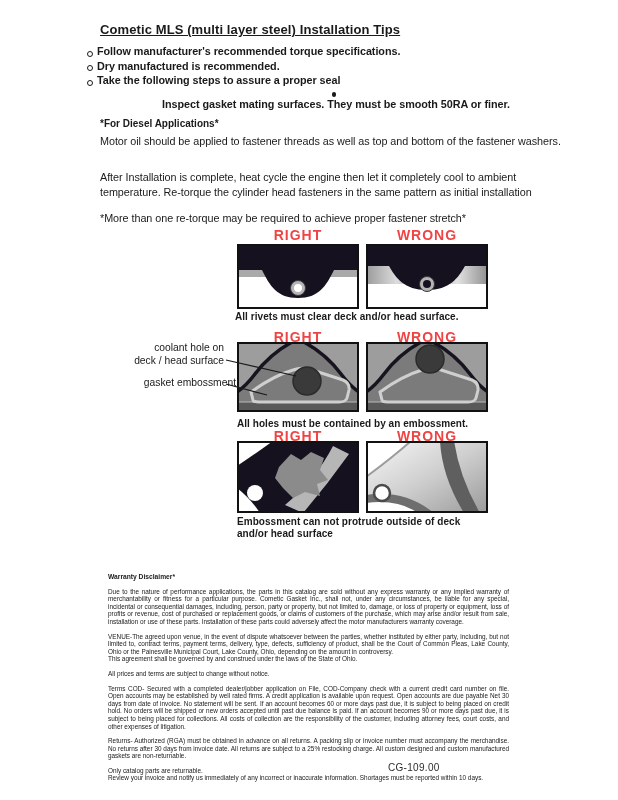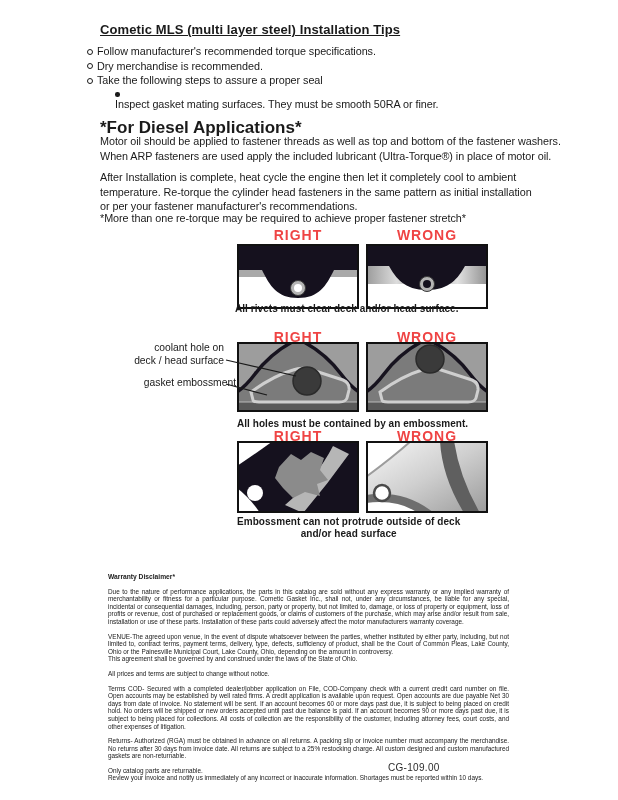--- a/index.html
+++ b/index.html
@@ -1,27 +1,27 @@
 <!DOCTYPE html>
 <html><head>
 <meta charset="utf-8">
 <style>
   html,body{margin:0;padding:0;background:#ffffff;}
   .page{position:relative;width:618px;height:800px;background:#ffffff;overflow:hidden;
         font-family:"Liberation Sans",sans-serif;color:#1a1a1a;}
   .abs{position:absolute;}
   .title{font-size:13px;font-weight:bold;text-decoration:underline;letter-spacing:.1px;}
   .body-txt{font-size:10.8px;line-height:14.6px;letter-spacing:-.05px;}
-  .bullet-row{display:flex;align-items:flex-start;}
+  .bullet-row{display:flex;align-items:center;font-weight:bold;}
   .o-bullet{width:4px;height:4px;border:1.2px solid #1a1a1a;border-radius:50%;
             display:inline-block;margin:4.5px 4px 0 0;flex:none;}
   .f-bullet{width:4.5px;height:4.5px;background:#1a1a1a;border-radius:50%;
             display:inline-block;margin:4.5px 4px 0 0;flex:none;}
   .sub{margin-left:28px;flex-direction:column;}
-  .h2{font-size:17px;font-weight:bold;}
+  .h2{font-size:10px;font-weight:bold;}
   .rw-label{width:122px;text-align:center;font-size:14px;font-weight:600;letter-spacing:1px;color:#ef4444;}
   .caption{font-size:10px;font-weight:700;letter-spacing:.05px;}
   .callout{font-size:10.3px;font-weight:normal;line-height:12.5px;text-align:right;width:130px;}
   .fine{font-size:6.4px;line-height:7.6px;width:401px;text-align:justify;letter-spacing:0;}
   .fine p{margin:0 0 7px 0;}
   .fine p.tight{margin:0;}
   .fine .fine-h{font-weight:bold;font-size:6.7px;margin-bottom:7px;}
   .docnum{font-size:10px;color:#2b2b2b;letter-spacing:.3px;}
   svg{display:block;}
 </style>
@@ -32,43 +32,41 @@
 
   <div class="abs title" style="left:100px;top:22px;">Cometic MLS (multi layer steel) Installation Tips</div>
 
   <div class="abs body-txt" style="left:87px;top:44px;width:470px;">
     <div class="bullet-row">
       <span class="o-bullet"></span>
       <span>Follow manufacturer's recommended torque specifications.</span>
     </div>
     <div class="bullet-row">
       <span class="o-bullet"></span>
-      <span>Dry merchandise is recommended.</span>
+      <span>Dry manufactured is recommended.</span>
     </div>
     <div class="bullet-row">
       <span class="o-bullet"></span>
       <span>Take the following steps to assure a proper seal</span>
     </div>
     <div class="bullet-row sub">
       <span class="f-bullet"></span>
       <span>Inspect gasket mating surfaces.  They must be smooth 50RA or finer.</span>
     </div>
   </div>
 
   <div class="abs h2" style="left:100px;top:118px;">*For Diesel Applications*</div>
 
   <div class="abs body-txt" style="left:100px;top:134px;width:470px;">
     <div>Motor oil should be applied to fastener threads as well as top and bottom of the fastener washers.</div>
-    <div>When ARP fasteners are used apply the included lubricant (Ultra-Torque®) in place of motor oil.</div>
   </div>
 
   <div class="abs body-txt" style="left:100px;top:170px;width:470px;">
     <div>After Installation is complete, heat cycle the engine then let it completely cool to ambient</div>
     <div>temperature. Re-torque the cylinder head fasteners in the same pattern as initial installation</div>
-    <div>or per your fastener manufacturer's recommendations.</div>
   </div>
 
   <div class="abs body-txt" style="left:100px;top:211px;text-align:right;">*More than one re-torque may be required to achieve proper fastener stretch*</div>
 
   <div class="abs rw-label" style="left:237px;top:227px;">RIGHT</div>
   <div class="abs rw-label" style="left:366px;top:227px;">WRONG</div>
 
   <div class="abs" style="left:237px;top:244px;">
     <svg width="122" height="65" viewBox="0 0 122 65">
       <rect width="122" height="65" fill="#ffffff"></rect>
@@ -93,21 +91,21 @@
       </defs>
       <rect width="122" height="65" fill="#ffffff"></rect>
       <rect x="0" y="22" width="122" height="18" fill="url(#g1)"></rect>
       <path d="M0,0 H122 V22 H99 C92,34 84,46 61,46 C38,46 30,34 23,22 H0 Z" fill="#15111e"></path>
       <circle cx="61" cy="40" r="7.5" fill="#b5b5b5" stroke="#3a3a3a" stroke-width="1"></circle>
       <circle cx="61" cy="40" r="4" fill="#15111e"></circle>
       <rect x="1" y="1" width="120" height="63" fill="none" stroke="#111111" stroke-width="2"></rect>
     </svg>
   </div>
 
-  <div class="abs caption" style="left:235px;top:303px;">All rivets must clear deck and/or head surface.</div>
+  <div class="abs caption" style="left:235px;top:311px;">All rivets must clear deck and/or head surface.</div>
 
   <div class="abs rw-label" style="left:237px;top:329px;">RIGHT</div>
   <div class="abs rw-label" style="left:366px;top:329px;">WRONG</div>
 
   <div class="abs callout" style="left:94px;top:342px;">
     <div>coolant hole on</div>
     <div>deck / head surface</div>
   </div>
   <div class="abs callout" style="left:106px;top:377px;">gasket embossment</div>
 
@@ -171,21 +169,21 @@
       <rect width="122" height="72" fill="#ffffff"></rect>
       <path d="M45,0 L122,0 L122,72 L62,72 Q28,54 0,60 L0,36 Q27,16 45,0 Z" fill="url(#g2)"></path>
       <path d="M45,0 Q27,16 0,36" stroke="#9c9c9c" stroke-width="2" fill="none"></path>
       <path d="M74,0 L88,0 Q94,38 114,72 L98,72 Q76,36 74,0 Z" fill="#5f5f5f"></path>
       <path d="M0,54 Q38,48 68,72 L52,72 Q32,58 0,62 Z" fill="#6e6e6e"></path>
       <circle cx="16" cy="52" r="8" fill="#ffffff" stroke="#4a4a4a" stroke-width="2.5"></circle>
       <rect x="1" y="1" width="120" height="70" fill="none" stroke="#111111" stroke-width="2"></rect>
     </svg>
   </div>
 
-  <div class="abs caption" style="left:237px;top:516px;line-height:11.5px;text-align:center;">
+  <div class="abs caption" style="left:237px;top:516px;line-height:11.5px;">
     <div>Embossment can not protrude outside of deck</div>
     <div>and/or head surface</div>
   </div>
 
   <svg class="abs" style="left:0;top:0;pointer-events:none;" width="618" height="800" viewBox="0 0 618 800">
     <line x1="226" y1="360" x2="296" y2="376" stroke="#1a1a1a" stroke-width="1.2"></line>
     <line x1="226" y1="384" x2="267" y2="395" stroke="#1a1a1a" stroke-width="1.2"></line>
   </svg>
 
   <div class="abs fine" style="left:108px;top:573px;">

